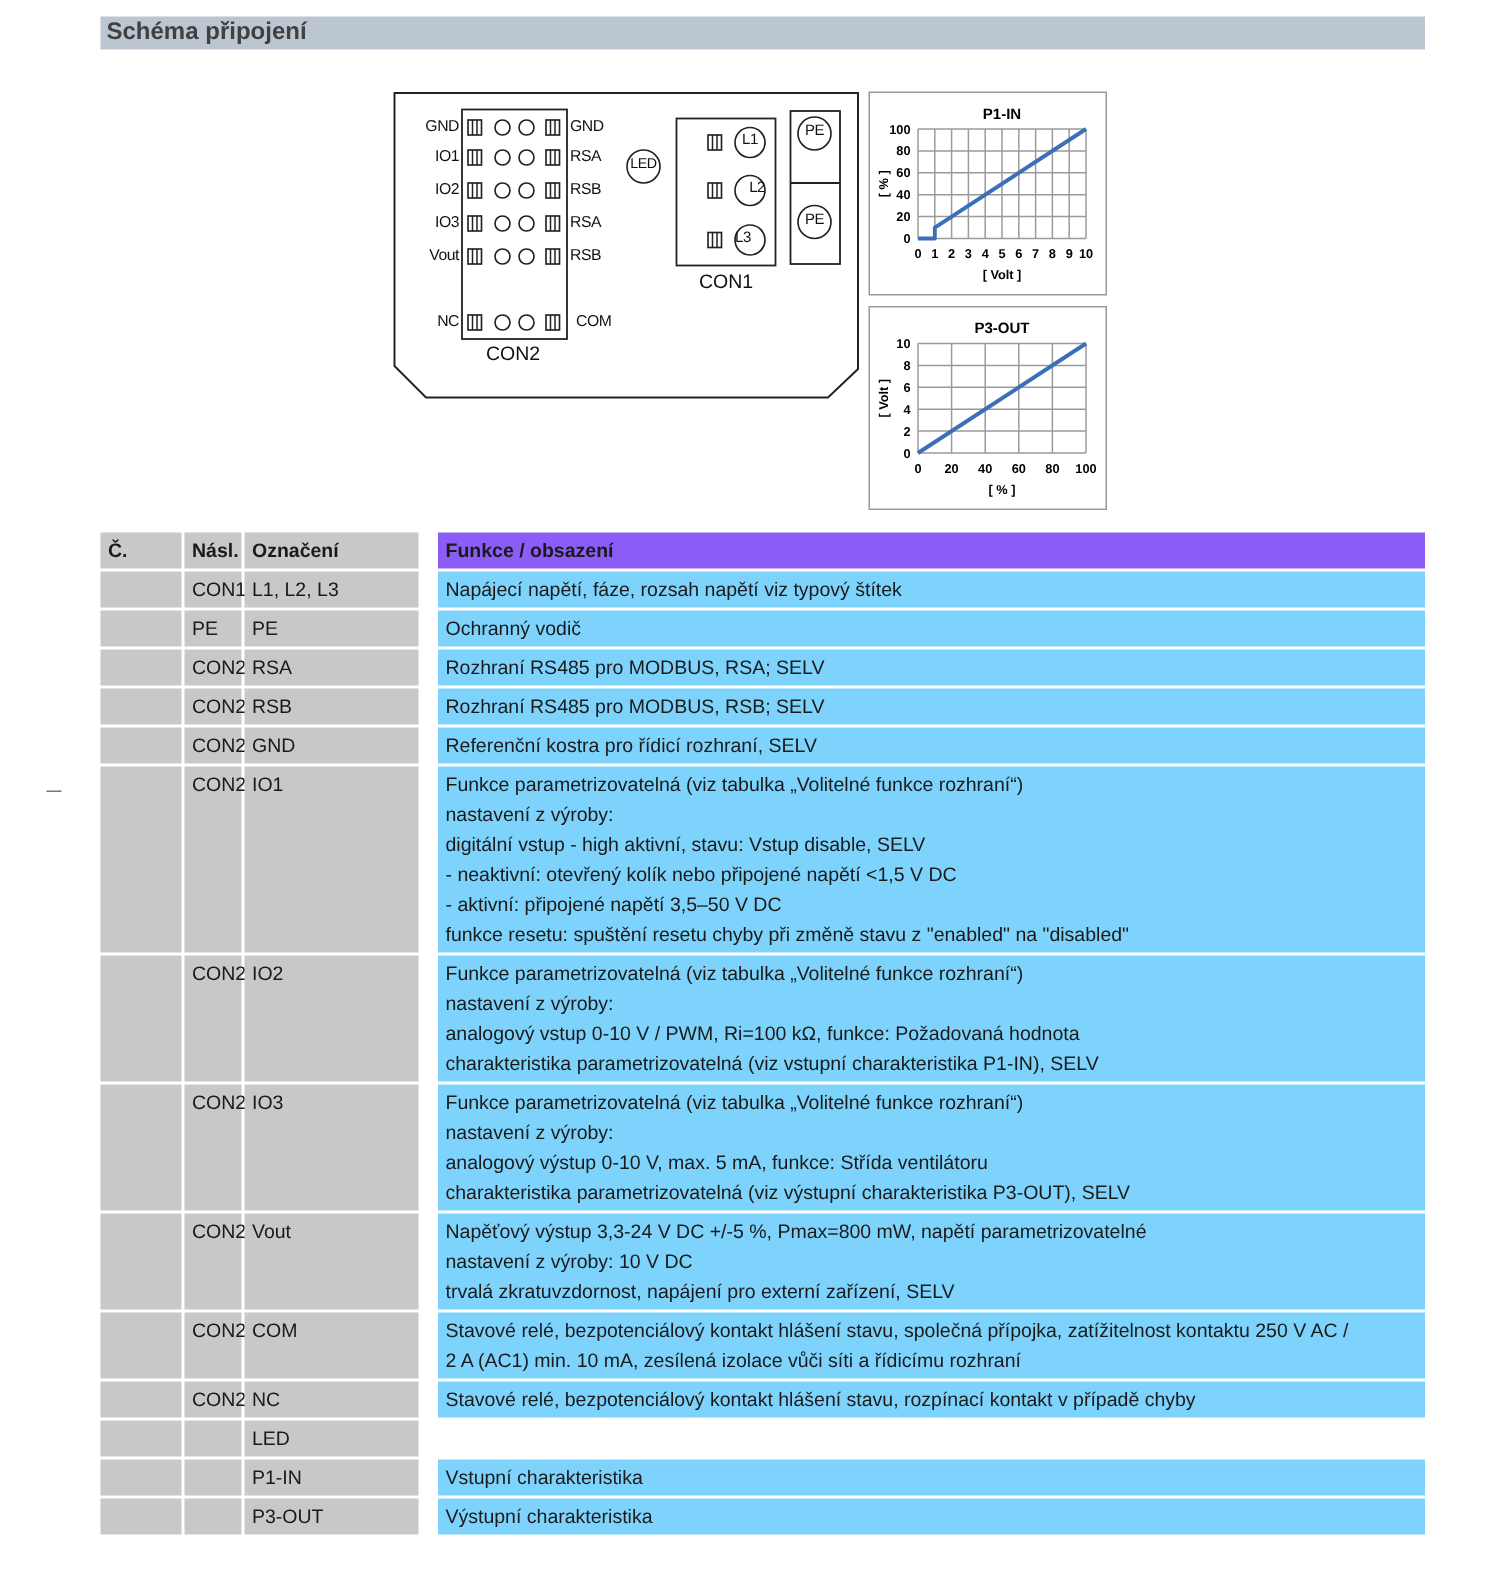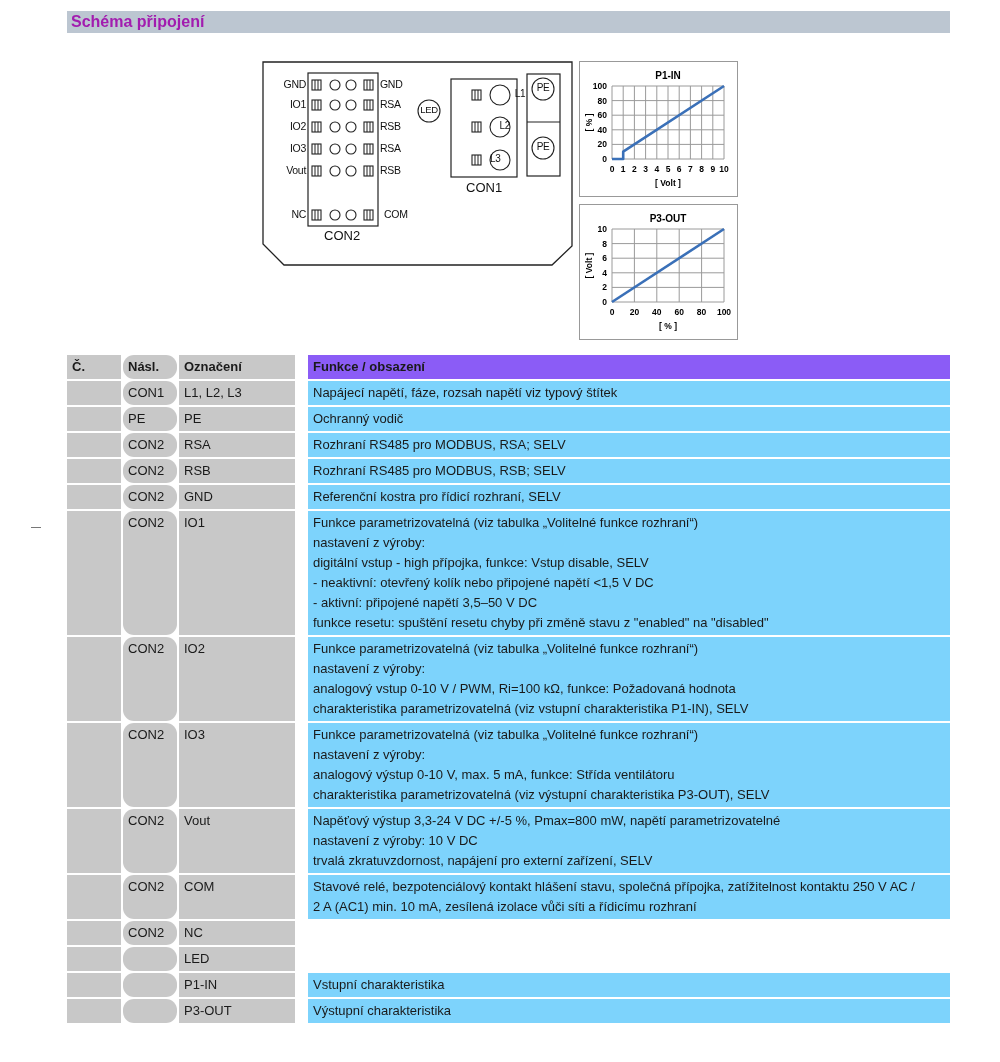--- a/index.html
+++ b/index.html
@@ -1,38 +1,38 @@
 <!DOCTYPE html>
 <html><head>
 <meta charset="utf-8">
 <style>
   html, body { margin:0; padding:0; background:#ffffff; }
   body { width:1000px; height:1062px; position:relative; font-family:"Liberation Sans", sans-serif; color:#1a1a1a; overflow:hidden; }
   .section-header { position:absolute; left:67px; top:11px; width:883px; height:22px; background:#bcc6d1; }
-  .section-header span { position:absolute; left:4px; top:2px; font-size:16px; font-weight:bold; color:#a21caf; }
+  .section-header span { position:absolute; left:4px; top:2px; font-size:16px; font-weight:bold; color:#404040; }
   .dash { position:absolute; left:31px; top:527px; width:10px; height:1px; background:#777; }
 
   
   .board { position:absolute; left:262px; top:61px; width:311px; height:206px; }
   .board svg { width:100%; height:100%; }
   .lbl { position:absolute; font-size:10.5px; color:#111; letter-spacing:-0.3px; }
   .conlbl { position:absolute; font-size:13px; color:#111; }
 
   
   .chart-box { position:absolute; border:1px solid #999; background:#fff; }
   .chart-box svg { position:absolute; left:0; top:0; }
   .ctitle { font-size:10px; font-weight:bold; }
   .tick { font-size:8.5px; font-weight:bold; }
 
   
   .tbl { position:absolute; left:67px; top:355px; width:883px; }
   .row { display:flex; margin-bottom:2px; }
   .cell { padding:2px 5px 2px 5px; font-size:13px; line-height:20px; box-sizing:border-box; }
   .c1 { width:54px; background:#c8c8c8; margin-right:2px; }
-  .c2 { width:54px; background:#c8c8c8; margin-right:2px;border-radius:11px; }
+  .c2 { width:38px; background:#c8c8c8; margin-right:2px; }
   .c3 { width:116px; background:#c8c8c8; margin-right:13px; }
   .c4 { flex:1; background:#7dd3fc; }
   .row.head .cell { font-weight:bold; }
   .row.head .c4 { background:#8b5cf6; }
   .line { display:block; }
 </style>
 </head>
 <body>
 
 <div class="section-header">
@@ -129,21 +129,21 @@
       <div class="lbl" style="left: 0px; top: 59px; width: 44px; text-align: right;">IO2</div>
       <div class="lbl" style="left: 118px; top: 59px;">RSB</div>
       <div class="lbl" style="left: 0px; top: 81px; width: 44px; text-align: right;">IO3</div>
       <div class="lbl" style="left: 118px; top: 81px;">RSA</div>
       <div class="lbl" style="left: 0px; top: 103px; width: 44px; text-align: right;">Vout</div>
       <div class="lbl" style="left: 118px; top: 103px;">RSB</div>
       <div class="lbl" style="left: 0px; top: 147px; width: 44px; text-align: right;">NC</div>
       <div class="lbl" style="left: 122px; top: 147px;">COM</div>
       <div class="conlbl" style="left: 62px; top: 167px;">CON2</div>
       <div class="lbl" style="left: 156px; top: 43px; font-size: 9.5px; width: 22px; text-align: center;">LED</div>
-      <div class="lbl" style="left: 228px; top: 27px; width: 20px; text-align: center; font-size: 10px; padding-left: 20px;">L1</div>
+      <div class="lbl" style="left: 228px; top: 27px; width: 20px; text-align: center; font-size: 10px;">L1</div>
       <div class="lbl" style="left: 228px; top: 59px; width: 20px; text-align: right; font-size: 10px;">L2</div>
       <div class="lbl" style="left: 228px; top: 92px; width: 20px; text-align: left; font-size: 10px;">L3</div>
       <div class="conlbl" style="left: 204px; top: 119px;">CON1</div>
       <div class="lbl" style="left: 270px; top: 21px; width: 22px; text-align: center; font-size: 10px;">PE</div>
       <div class="lbl" style="left: 270px; top: 80px; width: 22px; text-align: center; font-size: 10px;">PE</div>
     </div>
 </div>
 
 <div class="chart-box" style="left:579px; top:61px; width:157px; height:134px;">
   <svg id="chart0" width="157" height="134">
@@ -275,21 +275,21 @@
           <span class="line">Referenční kostra pro řídicí rozhraní, SELV</span>
         </div>
       </div>
       <div class="row">
         <div class="cell c1"></div>
         <div class="cell c2">CON2</div>
         <div class="cell c3">IO1</div>
         <div class="cell c4">
           <span class="line">Funkce parametrizovatelná (viz tabulka „Volitelné funkce rozhraní“)</span>
           <span class="line">nastavení z výroby:</span>
-          <span class="line">digitální vstup - high přípojka, funkce: Vstup disable, SELV</span>
+          <span class="line">digitální vstup - high aktivní, stavu: Vstup disable, SELV</span>
           <span class="line">- neaktivní: otevřený kolík nebo připojené napětí &lt;1,5 V DC</span>
           <span class="line">- aktivní: připojené napětí 3,5–50 V DC</span>
           <span class="line">funkce resetu: spuštění resetu chyby při změně stavu z "enabled" na "disabled"</span>
         </div>
       </div>
       <div class="row">
         <div class="cell c1"></div>
         <div class="cell c2">CON2</div>
         <div class="cell c3">IO2</div>
         <div class="cell c4">
@@ -326,20 +326,23 @@
         <div class="cell c3">COM</div>
         <div class="cell c4">
           <span class="line">Stavové relé, bezpotenciálový kontakt hlášení stavu, společná přípojka, zatížitelnost kontaktu 250 V AC /</span>
           <span class="line">2 A (AC1) min. 10 mA, zesílená izolace vůči síti a řídicímu rozhraní</span>
         </div>
       </div>
       <div class="row">
         <div class="cell c1"></div>
         <div class="cell c2">CON2</div>
         <div class="cell c3">NC</div>
+        <div class="cell c4">
+          <span class="line">Stavové relé, bezpotenciálový kontakt hlášení stavu, rozpínací kontakt v případě chyby</span>
+        </div>
       </div>
       <div class="row">
         <div class="cell c1"></div>
         <div class="cell c2"></div>
         <div class="cell c3">LED</div>
       </div>
       <div class="row">
         <div class="cell c1"></div>
         <div class="cell c2"></div>
         <div class="cell c3">P1-IN</div>

